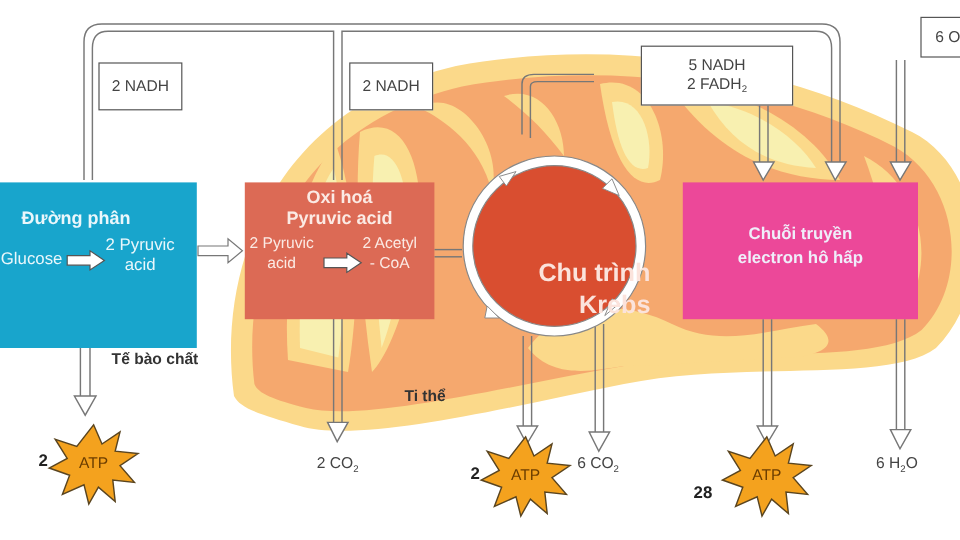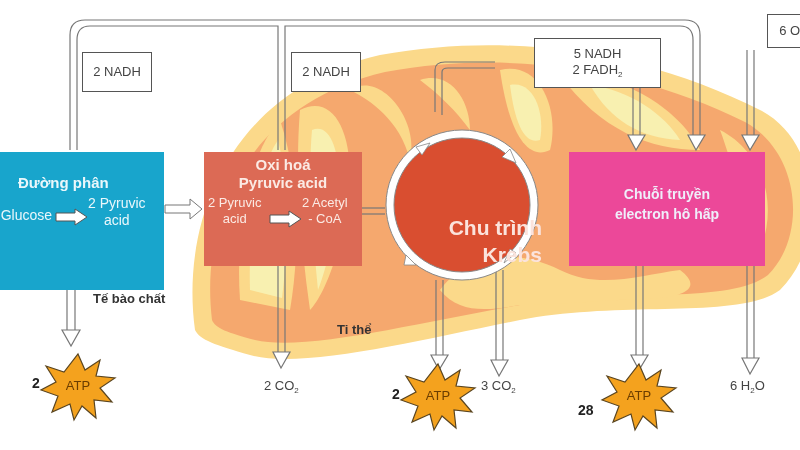--- a/index.html
+++ b/index.html
@@ -174,17 +174,17 @@
   <svg width="80" height="70" viewBox="0 0 80 70">
       <polygon points="40,2 47,18 62,8 58,24 77,26 62,36 74,50 56,48 58,66 44,54 36,68 32,52 14,60 20,44 3,38 18,30 8,14 26,20" fill="#f4a21e" stroke="#5a4520" stroke-width="1.2"></polygon>
     </svg>
   <div class="star-text">ATP</div>
 </div>
 
 <div class="lbl" style="left:264px;top:378px;font-size:13px;">
   <span>2 CO</span><sub>2</sub>
 </div>
 <div class="lbl" style="left:481px;top:378px;font-size:13px;">
-  <span>3 CO</span><sub>2</sub>
+  <span>6 CO</span><sub>2</sub>
 </div>
 <div class="lbl" style="left:730px;top:378px;font-size:13px;">
   <span>6 H</span><sub>2</sub><span>O</span>
 </div>
 
 </body></html>

